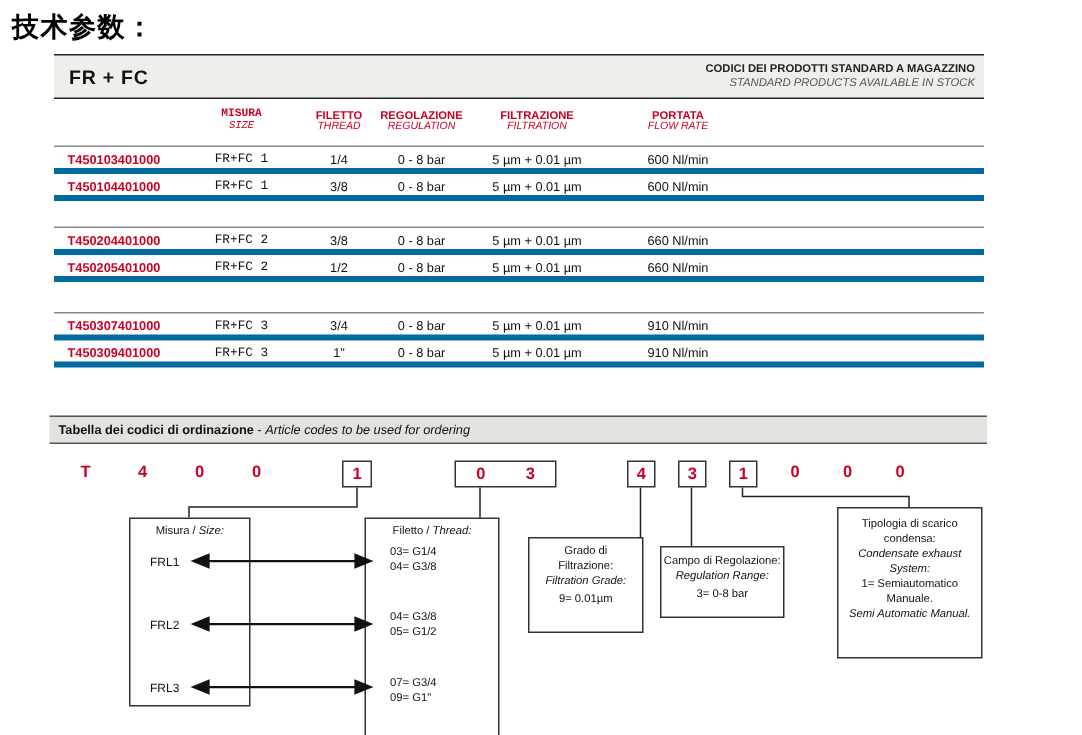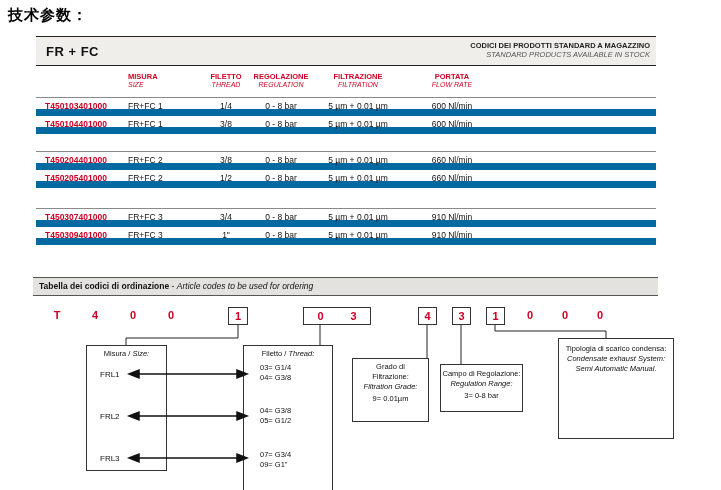--- a/index.html
+++ b/index.html
@@ -2,43 +2,43 @@
 <html><head>
 <meta charset="utf-8">
 <style>
   * { margin:0; padding:0; box-sizing:border-box; }
   html,body { width:721px; height:490px; }
   body {
     position:relative; background:#ffffff; overflow:hidden;
     font-family:"Liberation Sans", sans-serif; color:#111;
   }
 
-  #top-label { position:absolute; left:8px; top:6px; font-size:15px; font-weight:bold; letter-spacing:1px; color:#000; }
+  #top-label { position:absolute; left:8px; top:6px; font-size:18px; font-weight:bold; letter-spacing:1px; color:#000; }
 
   #header-band { position:absolute; left:36px; top:36px; width:620px; height:30px;
     background:#efeeea; border-top:1px solid #222; border-bottom:1px solid #222; }
   #product-name { position:absolute; left:10px; top:7px; font-size:13px; font-weight:bold; letter-spacing:.5px; color:#111; }
   #stock-info { position:absolute; right:6px; top:4px; text-align:right; }
   #stock-info .l1 { display:block; font-size:7.5px; font-weight:bold; color:#222; }
   #stock-info .l2 { display:block; font-size:7.5px; font-style:italic; color:#555; }
 
   #thead { position:absolute; left:36px; top:72px; width:620px; height:24px; }
   .hcol { position:absolute; top:0; }
   .hcol .it { display:block; font-size:7.5px; font-weight:bold; color:#cc0022; }
   .hcol .en { display:block; font-size:7px; font-style:italic; color:#cc0022; }
   .c1 { left:9px;   width:110px; text-align:left; }
-  .c2 { left:92px;  width:66px;  text-align:left; }
+  .c2 { left:92px;  width:66px;  text-align:center;font-family:Liberation Mono, monospace; }
   .c3 { left:160px; width:60px;  text-align:center; }
   .c4 { left:208px; width:74px;  text-align:center; }
   .c5 { left:280px; width:84px;  text-align:center; }
   .c6 { left:361px; width:110px; text-align:center; }
 
   .group { position:absolute; left:36px; width:620px; border-top:1px solid #8a8a8a; }
   #group-0 { top:97px; } #group-1 { top:151px; } #group-2 { top:208px; }
-  .row { position:relative; width:100%; height:18px; border-bottom:7px solid #0369a1; }
+  .row { position:relative; width:100%; height:18px; border-bottom:4px solid #0369a1; }
   .row .cell { position:absolute; top:0; line-height:17px; font-size:8.5px; color:#111; }
   .row .code { color:#cc0022; font-weight:bold; }
 
   #order-band { position:absolute; left:33px; top:277px; width:625px; height:19px;
     background:#e3e2de; border-top:1px solid #555; border-bottom:1px solid #555;
     font-size:8.5px; line-height:17px; padding-left:6px; }
   #order-band .t-it { font-weight:bold; }
   #order-band .t-en { font-style:italic; }
 
   .codechar { position:absolute; top:307px; width:20px; height:18px; text-align:center;
@@ -52,21 +52,21 @@
   #box-exh    { left:486px; width:19px; }
 
   .expl { position:absolute; border:1px solid #333; background:#fff; font-size:7.5px; line-height:10px; color:#111; }
   #size-box { left:86px; top:345px; width:81px; height:126px; }
   #size-box .title, #thread-box .title { text-align:center; padding-top:3px; }
   #size-box .item { position:absolute; left:13px; font-size:8px; }
   #thread-box { left:243px; top:345px; width:90px; height:149px; }
   #thread-box .tline { position:absolute; left:16px; font-size:7.5px; }
   #filt-box { left:352px; top:358px; width:77px; height:64px; text-align:center; padding-top:3px; }
   #reg-box  { left:440px; top:364px; width:83px; height:48px; text-align:center; padding-top:4px; }
-  #exh-box  { left:558px; top:338px; width:116px; height:101px; text-align:center; padding:5px 2px 0 2px; }
+  #exh-box  { left:558px; top:338px; width:97px; height:101px; text-align:center; padding:5px 2px 0 2px; }
   .en-line { font-style:italic; }
   .value-line { margin-top:2px; }
 
   #connectors { position:absolute; left:0; top:0; width:721px; height:490px; pointer-events:none; }
 </style>
 </head>
 <body>
 
 <div id="top-label">技术参数：</div>
 
@@ -212,20 +212,21 @@
 
 <div id="reg-box" class="expl">
   <div>Campo di Regolazione:</div>
   <div class="en-line">Regulation Range:</div>
   <div class="value-line">3= 0-8 bar</div>
 </div>
 
 <div id="exh-box" class="expl">
   <div>Tipologia di scarico condensa:</div>
   <div class="en-line">Condensate exhaust System:</div>
+  <div>1= Semiautomatico Manuale.</div>
   <div class="en-line">Semi Automatic Manual.</div>
 </div>
 
 <svg id="connectors" viewBox="0 0 721 490">
   <g stroke="#222" stroke-width="1" fill="none">
     <path d="M238,325 L238,338 L126,338 L126,345"></path>
     <path d="M320,325 L320,345"></path>
     <path d="M427,325 L427,358"></path>
     <path d="M461,325 L461,364"></path>
     <path d="M495,325 L495,331 L606,331 L606,338"></path>

